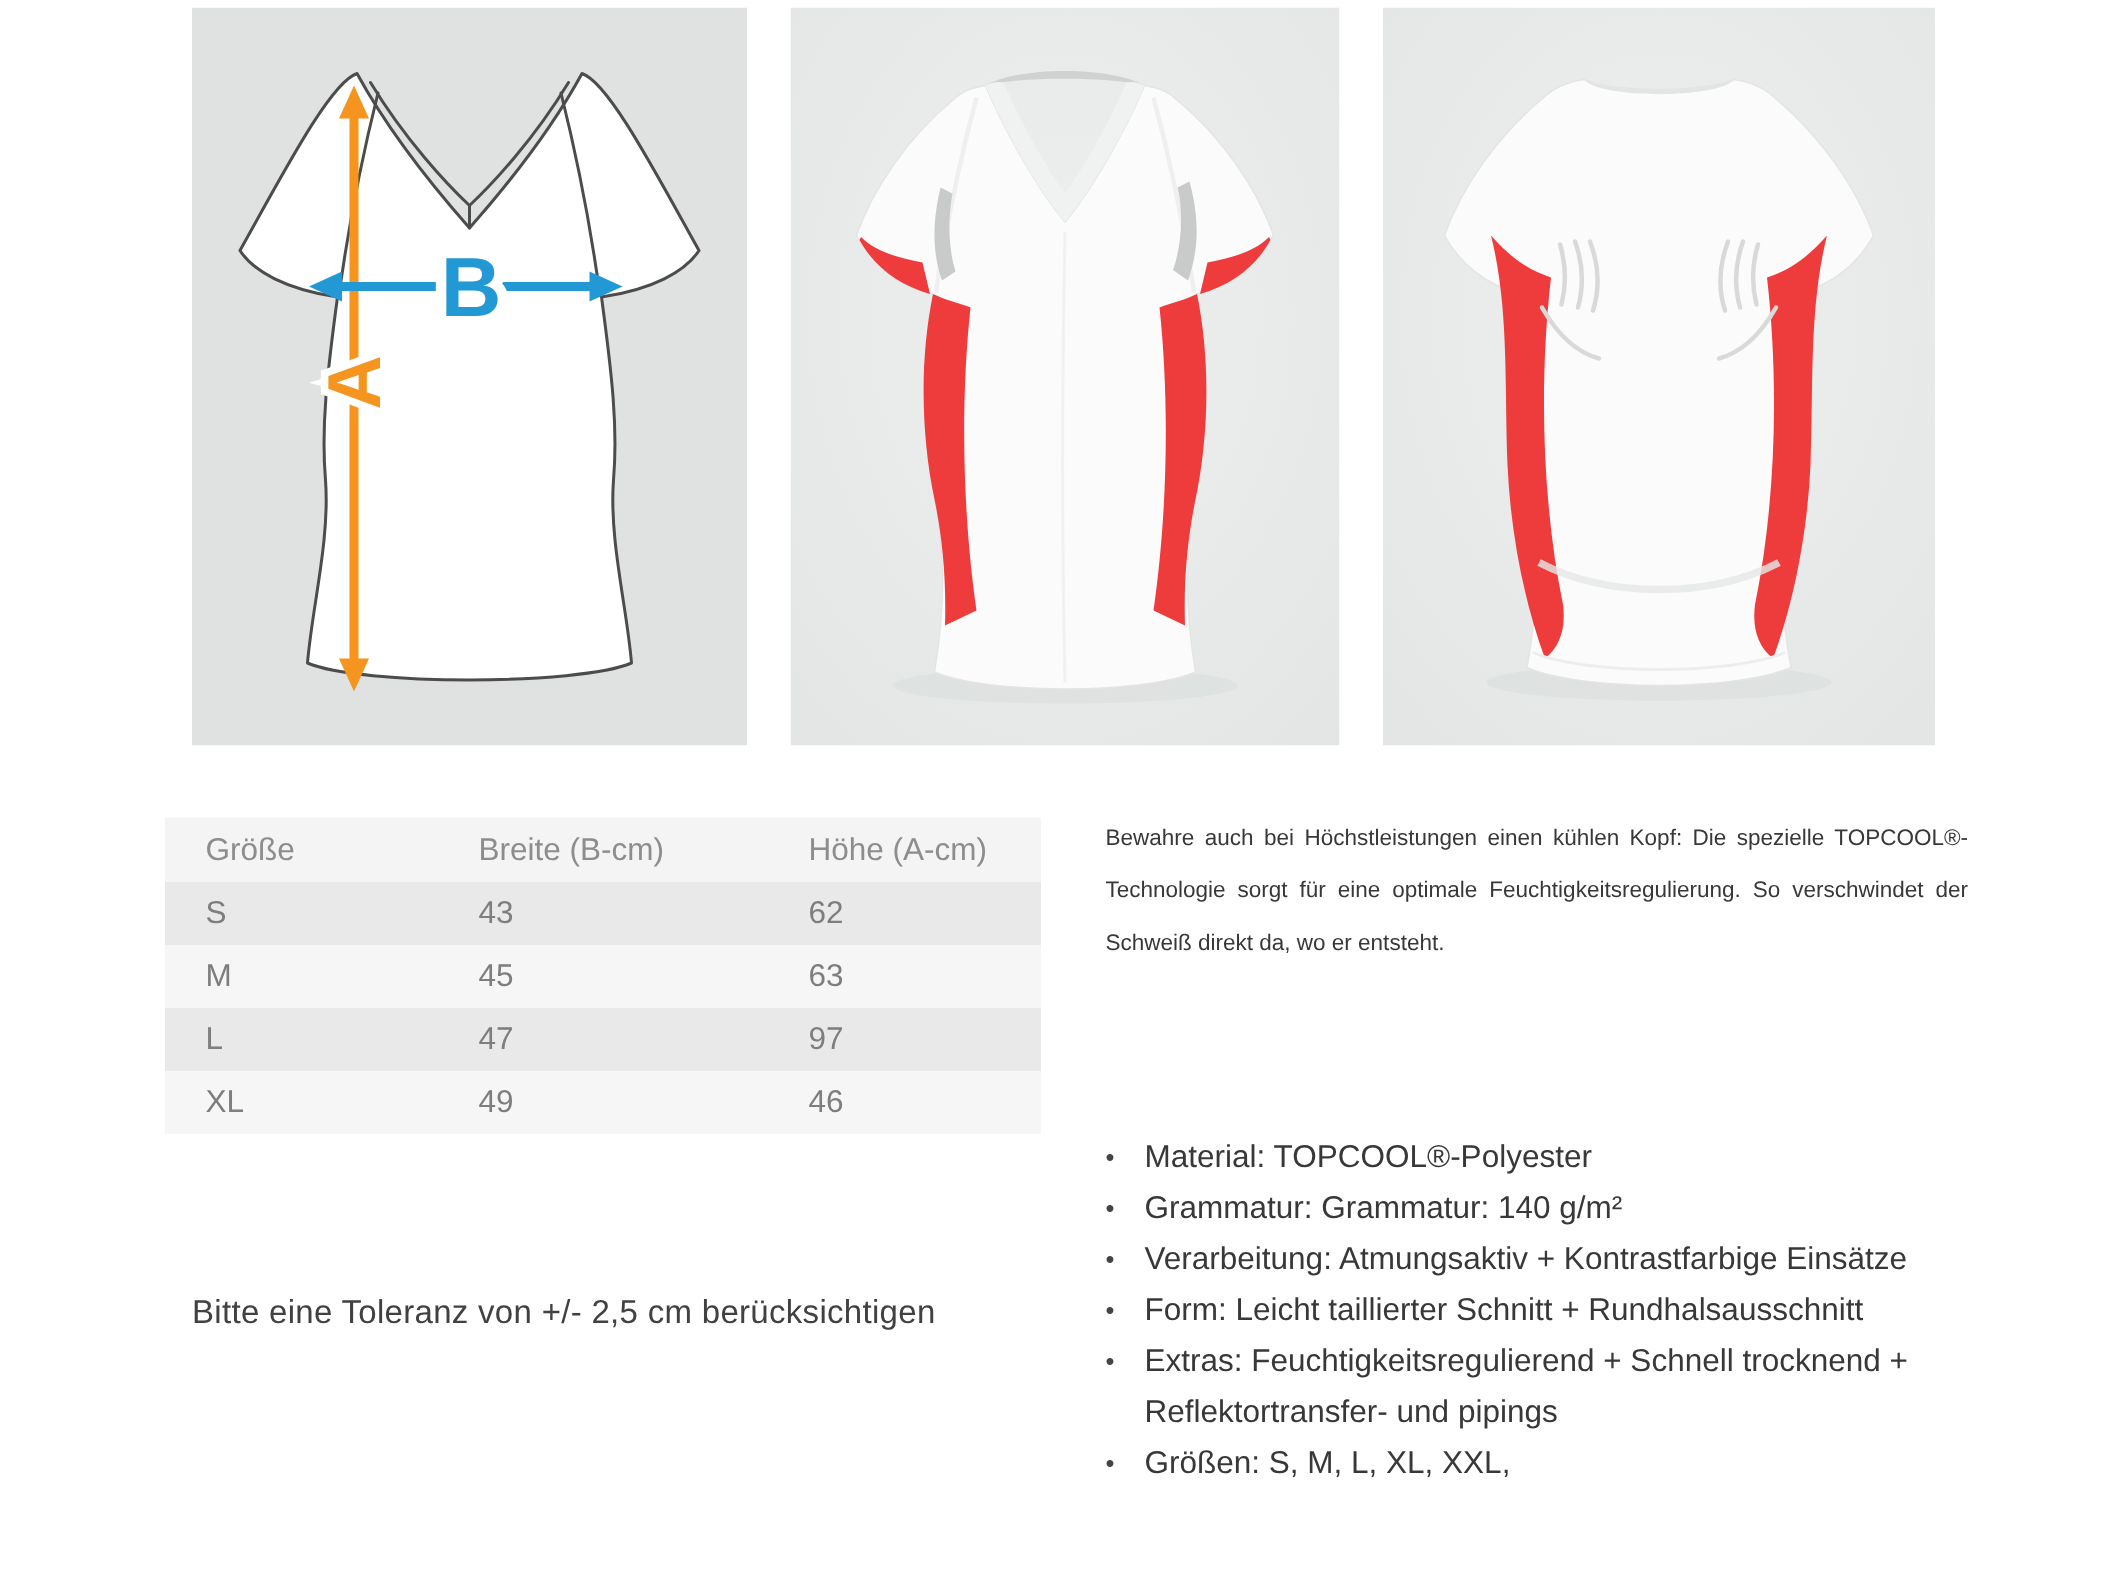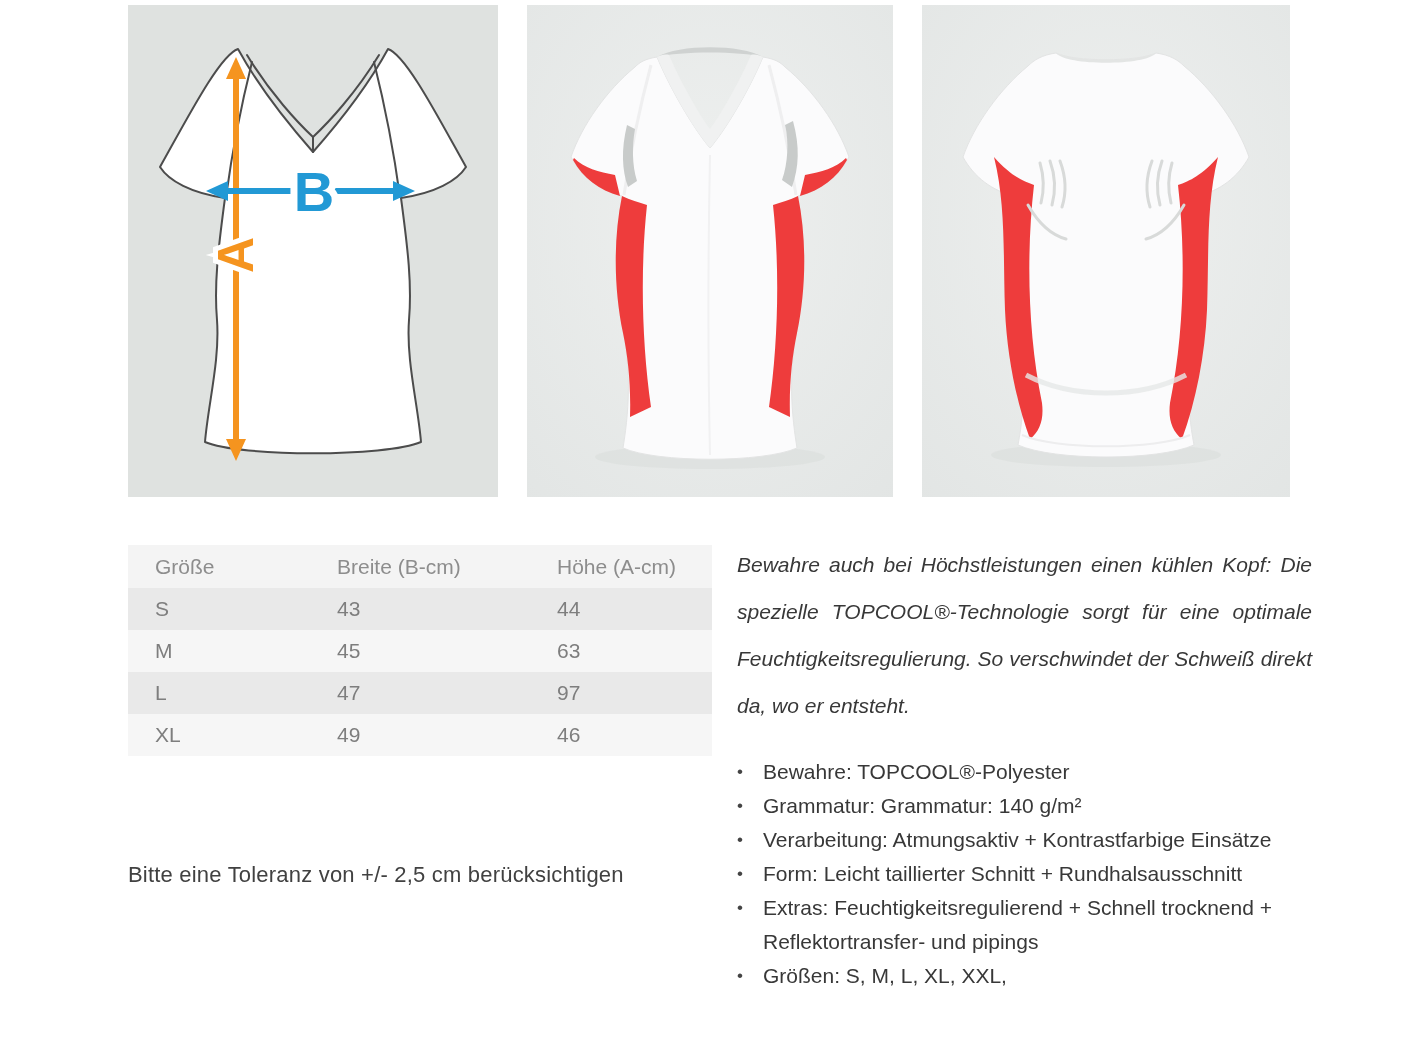--- a/index.html
+++ b/index.html
@@ -12,43 +12,43 @@
 
   
   .gallery { position:absolute; left:128px; top:5px; width:1162px; height:492px; }
   .gal-box { position:absolute; top:0; height:492px; }
   .gal-box svg { display:block; width:100%; height:100%; }
   .box-diagram { left:0;    width:370px; }
   .box-front   { left:399px; width:366px; }
   .box-back    { left:794px; width:368px; }
 
   
-  .size-table { position:absolute; left:128px; top:545px; width:584px; border-collapse:collapse; table-layout:fixed; }
+  .size-table { position:absolute; left:110px; top:545px; width:584px; border-collapse:collapse; table-layout:fixed; }
   .size-table col.c1 { width:182px; }
   .size-table col.c2 { width:220px; }
   .size-table col.c3 { width:182px; }
   .size-table th, .size-table td {
     font-weight:400; text-align:left; padding:0 0 0 27px;
     font-size:21px; height:42px; vertical-align:middle;
   }
   .size-table thead th { background:#f4f4f4; color:#8d8d8d; height:43px; }
   .size-table tbody td { color:#7e7e7e; }
   .size-table tbody tr.dark  td { background:#e9e9e9; }
   .size-table tbody tr.light td { background:#f6f6f6; }
 
   .tolerance {
     position:absolute; left:128px; top:862px; width:600px;
     font-size:22px; color:#414141; letter-spacing:0.2px;
   }
 
   
   .desc { position:absolute; left:737px; top:541px; width:575px; color:#383838; }
   .desc-intro {
-    font-size:21px; line-height:47px; text-align:justify;
-    hyphens:manual;font-style:italic; -webkit-hyphens:manual;
+    font-size:15px; line-height:35px; text-align:justify;
+    hyphens:manual; -webkit-hyphens:manual;
   }
   .feature-list { position:absolute; left:0; top:214px; width:575px; list-style:none; }
   .feature-item { display:flex; font-size:21px; line-height:34px; }
   .feature-item .bullet { width:26px; flex:0 0 26px; font-size:17px; line-height:34px; color:#444; }
   .feature-item .ftext { flex:1; hyphens:manual; -webkit-hyphens:manual; }
 </style>
 </head>
 <body>
 
 <div class="page">
@@ -193,21 +193,21 @@
       <tr>
         <th>Größe</th>
         <th>Breite (B-cm)</th>
         <th>Höhe (A-cm)</th>
       </tr>
     </thead>
     <tbody>
       <tr class="dark">
         <td>S</td>
         <td>43</td>
-        <td>44</td>
+        <td>62</td>
       </tr>
       <tr class="light">
         <td>M</td>
         <td>45</td>
         <td>63</td>
       </tr>
       <tr class="dark">
         <td>L</td>
         <td>47</td>
         <td>97</td>
@@ -220,21 +220,21 @@
     </tbody>
   </table>
 
   <div class="tolerance">Bitte eine Toleranz von +/- 2,5 cm berücksichtigen</div>
 
   <div class="desc">
     <p class="desc-intro">Bewahre auch bei Höchstleistungen einen kühlen Kopf: Die spezielle TOPCOOL®-Technolo­gie sorgt für eine optimale Feuchtigkeitsregulie­rung. So verschwindet der Schweiß direkt da, wo er entsteht.</p>
     <ul class="feature-list">
       <li class="feature-item">
         <span class="bullet">•</span>
-        <span class="ftext">Bewahre: TOPCOOL®-Polyester</span>
+        <span class="ftext">Material: TOPCOOL®-Polyester</span>
       </li>
       <li class="feature-item">
         <span class="bullet">•</span>
         <span class="ftext">Grammatur: Grammatur: 140 g/m²</span>
       </li>
       <li class="feature-item">
         <span class="bullet">•</span>
         <span class="ftext">Verarbeitung: Atmungsaktiv + Kontrastfarbige Einsätze</span>
       </li>
       <li class="feature-item">

